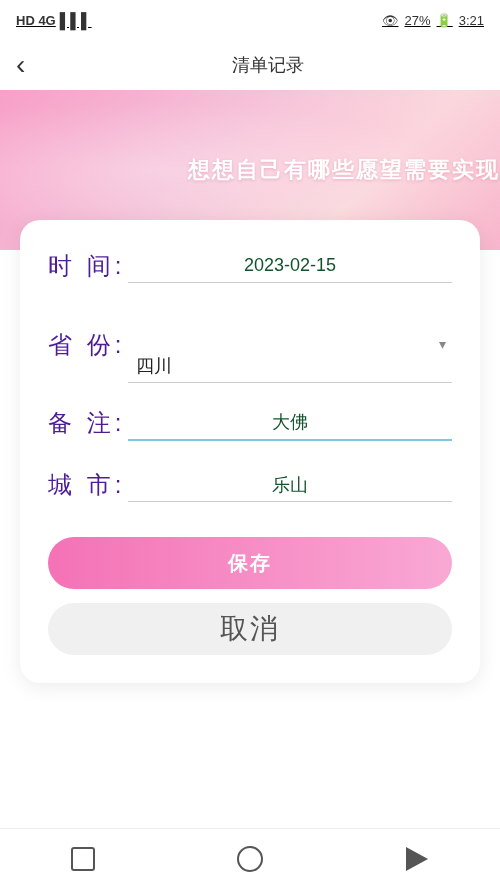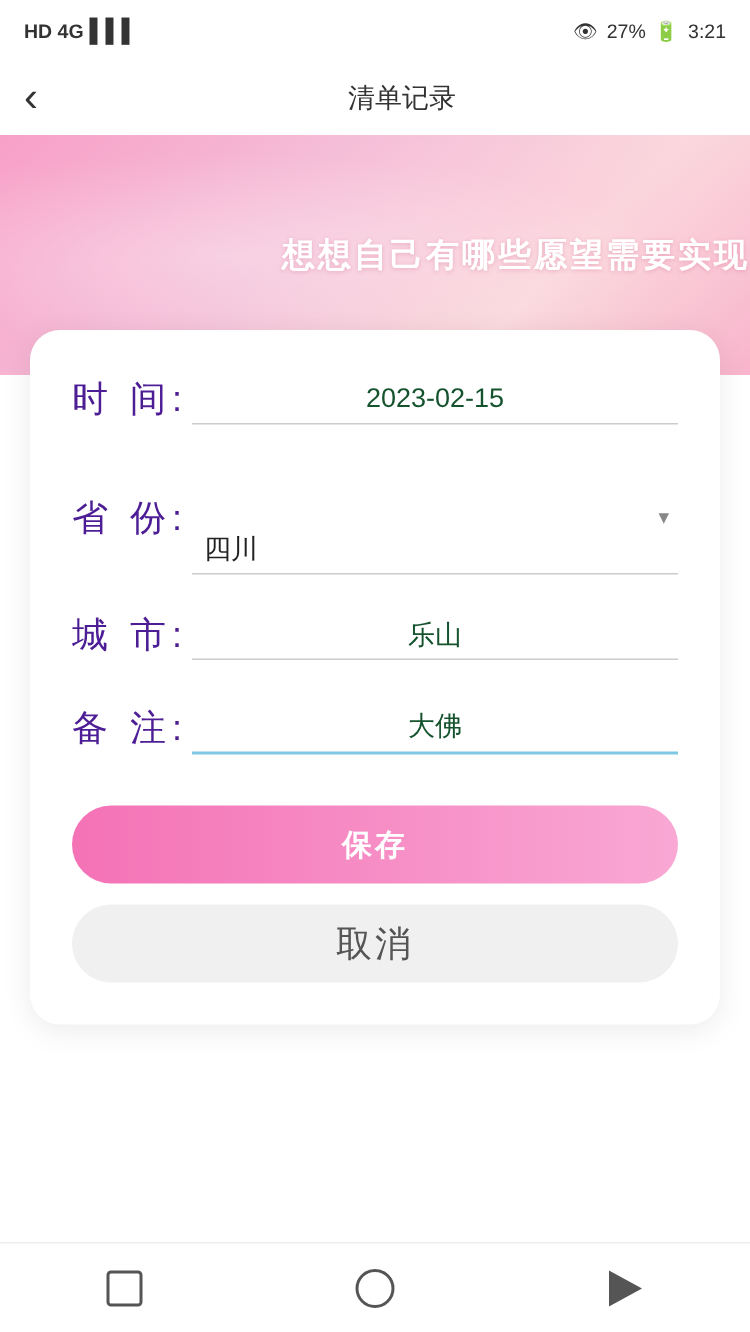--- a/index.html
+++ b/index.html
@@ -18,20 +18,21 @@
     .status-bar {
       width: 100%;
       height: 40px;
       background: #fff;
       display: flex;
       align-items: center;
       justify-content: space-between;
       padding: 0 16px;
       position: relative;
       z-index: 10;
+      text-decoration: underline;
     }
     .status-left {
       font-size: 13px;
       font-weight: 600;
       color: #333;
       display: flex;
       align-items: center;
       gap: 4px;
     }
     .status-right {
@@ -177,21 +178,21 @@
       cursor: pointer;
       margin-top: 12px;
       letter-spacing: 2px;
     }
     .btn-cancel {
       width: 100%;
       height: 52px;
       background: #f0f0f0;
       border: none;
       border-radius: 30px;
-      font-size: 24px;
+      font-size: 28px;
       color: #555;
       font-weight: 500;
       cursor: pointer;
       margin-top: 14px;
       letter-spacing: 2px;
     }
 
     
     .nav-bar {
       position: absolute;
@@ -277,28 +278,28 @@
         <option>北京</option>
         <option>上海</option>
         <option>广东</option>
       </select>
       <span class="dropdown-arrow">▾</span>
     </div>
   </div>
 
   
   <div class="form-row">
+    <span class="form-label">备  注:</span>
+    <input class="form-value active-border" type="text" value="大佛" style="">
+  </div>
+
+  
+  <div class="form-row">
     <span class="form-label">城  市:</span>
     <input class="form-value" type="text" value="乐山" style="">
-  </div>
-
-  
-  <div class="form-row">
-    <span class="form-label">备  注:</span>
-    <input class="form-value active-border" type="text" value="大佛" style="">
   </div>
 
   
   <button class="btn-save">保存</button>
 
   
   <button class="btn-cancel">取消</button>
 
 </div>
 

